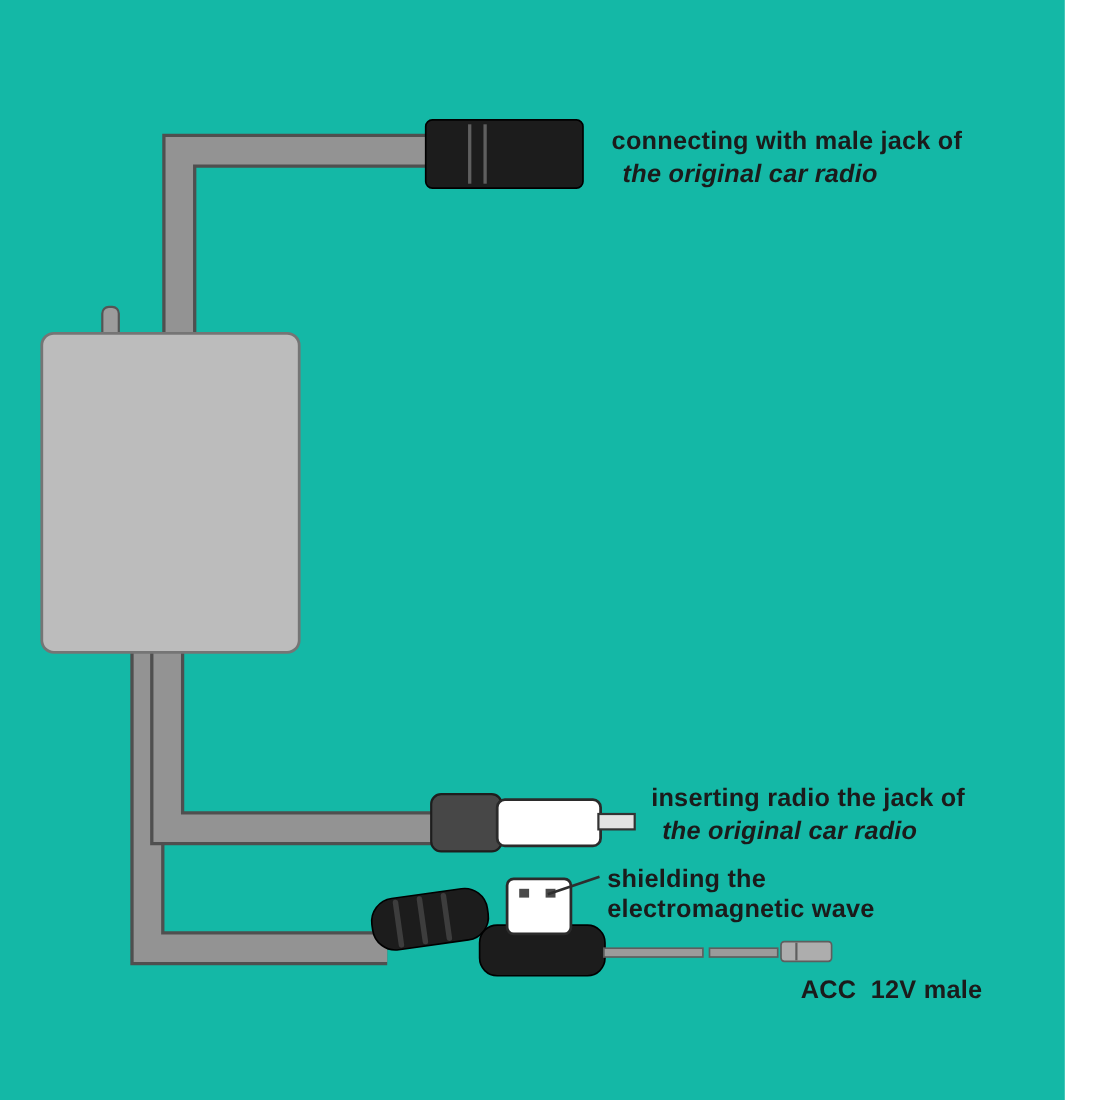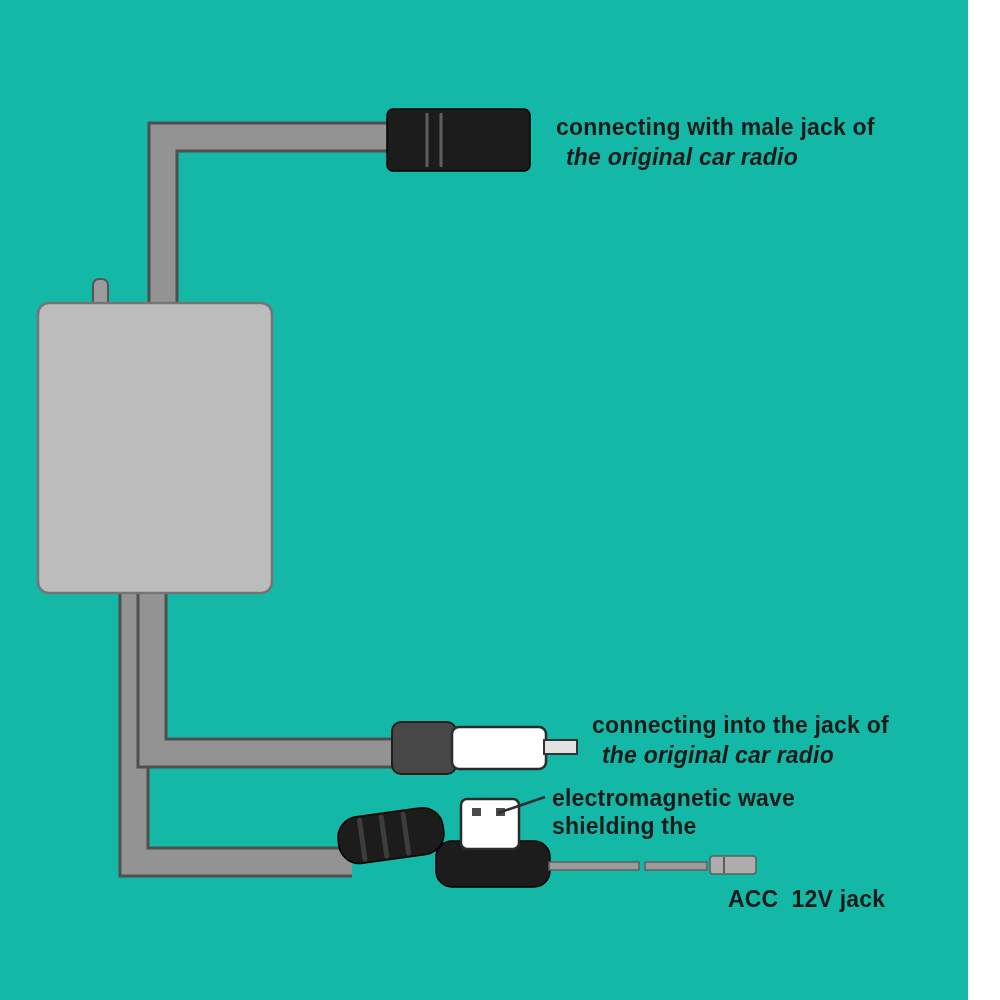--- a/index.html
+++ b/index.html
@@ -95,24 +95,24 @@
       <line x1="724" y1="857" x2="724" y2="873" stroke="#5e5e5e" stroke-width="2"></line>
     </g>
   </svg>
 
   <div class="label" style="left:556px; top:112px;">
     <div>connecting with male jack of</div>
     <div class="indent">the original car radio</div>
   </div>
 
   <div class="label" style="left:592px; top:710px;">
-    <div>connecting into the jack of</div>
+    <div>inserting radio the jack of</div>
     <div class="indent">the original car radio</div>
   </div>
 
   <div class="label" style="left:552px; top:784px; line-height:28px;">
+    <div>shielding the</div>
     <div>electromagnetic wave</div>
-    <div>shielding the</div>
   </div>
 
-  <div class="label pre" style="left:728px; top:884px;">ACC  12V jack</div>
+  <div class="label pre" style="left:728px; top:884px;">ACC  12V male</div>
 
 </div>
 
 </body></html>

